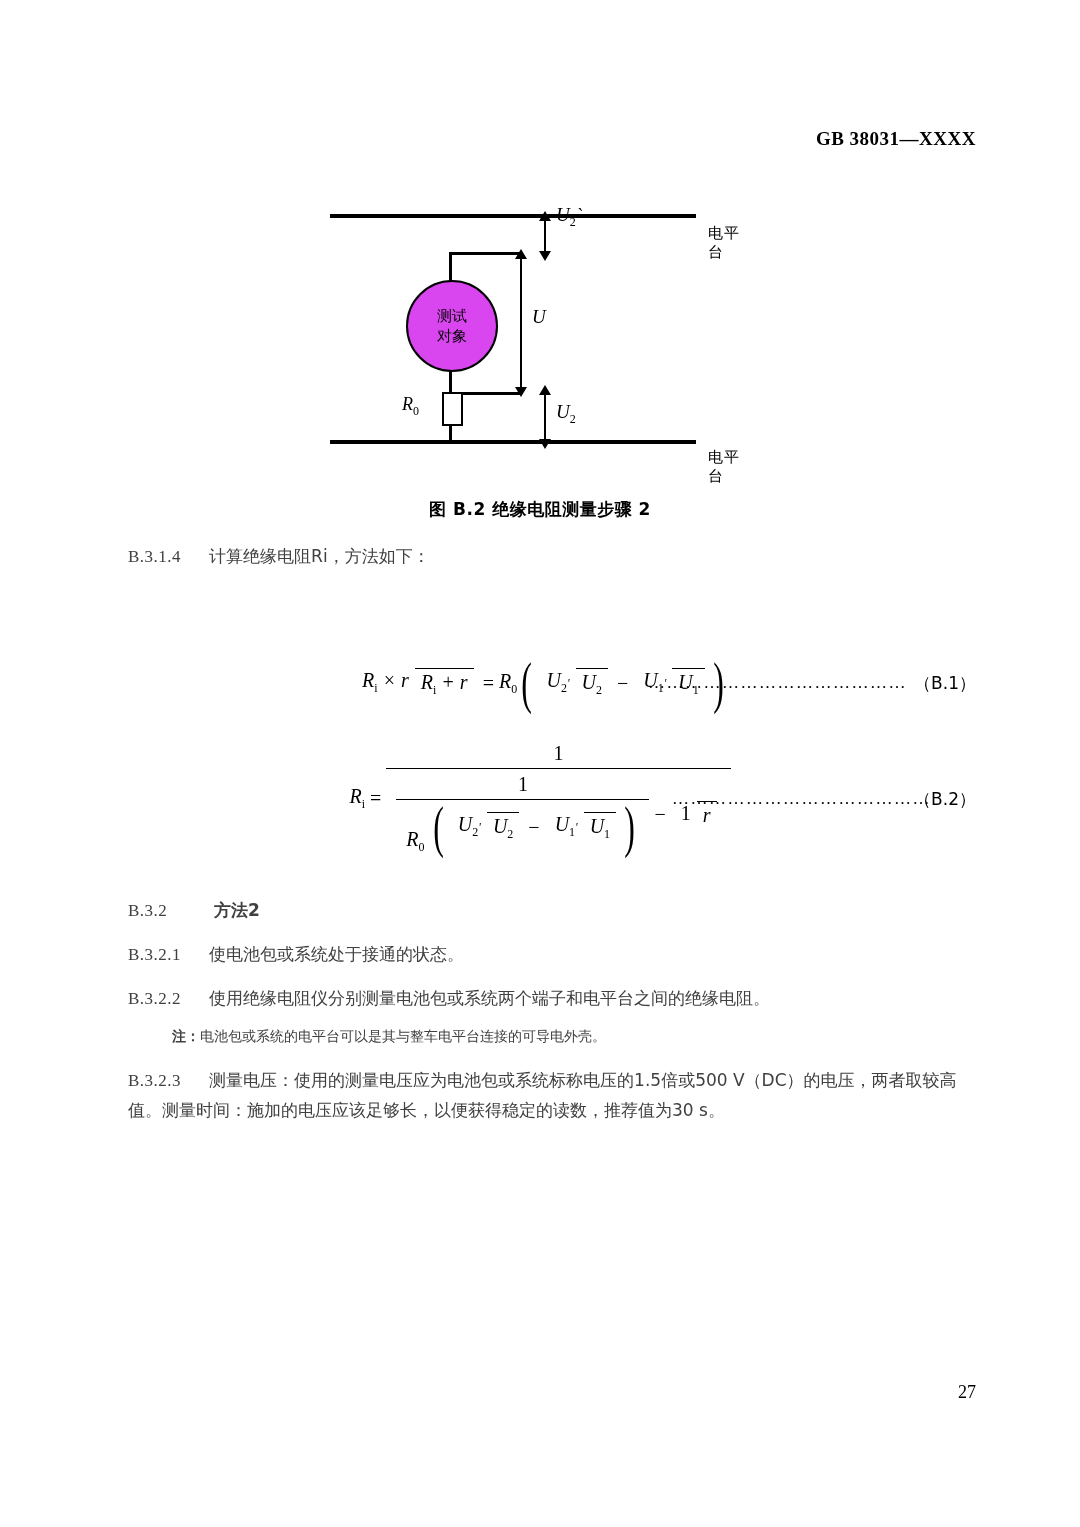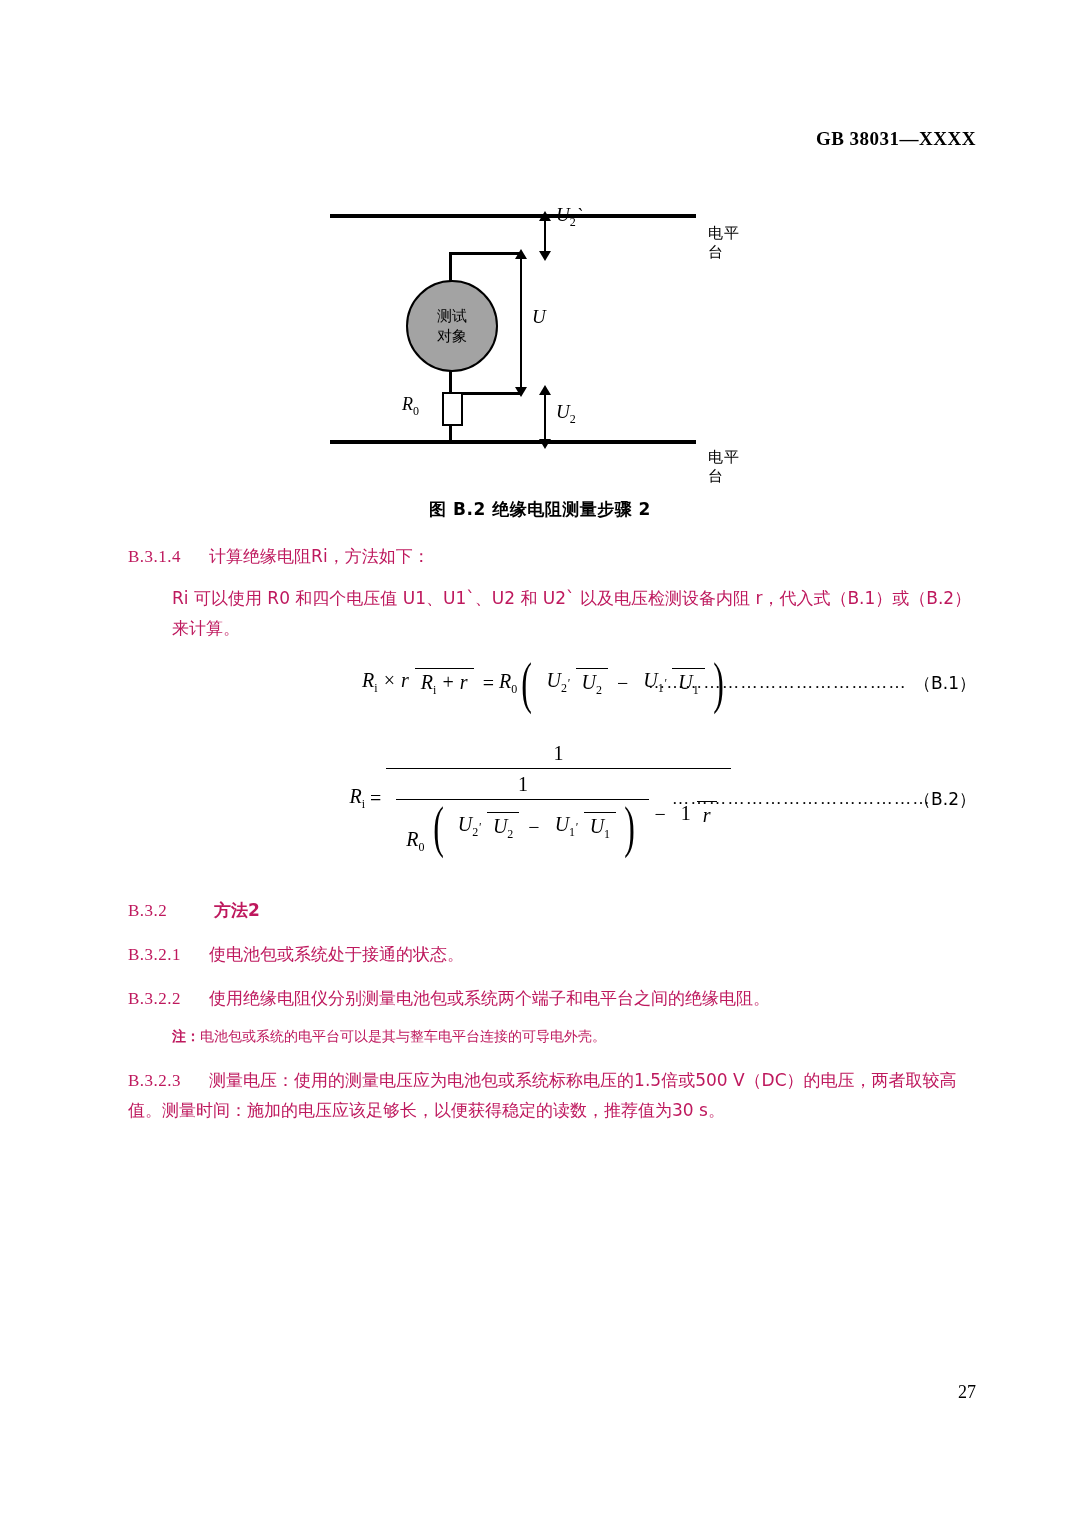--- a/index.html
+++ b/index.html
@@ -63,21 +63,21 @@
     height: 88px;
     border: 2px solid #000;
     border-radius: 50%;
     display: flex;
     flex-direction: column;
     align-items: center;
     justify-content: center;
     font-family: "DejaVu Sans", "Liberation Sans", sans-serif;
     font-size: 15px;
     line-height: 1.35;
-    background: #a3a3a3;
+    background: #d946ef;
   }
 
   
   .wire {
     position: absolute;
     background: #000;
   }
   
   .w-up      { left: 119px; top: 56px;  width: 3px;  height: 30px; }
   
@@ -161,21 +161,21 @@
     font-weight: 700;
     letter-spacing: 0.5px;
   }
 
   
   .para {
     position: absolute;
     font-family: "DejaVu Sans", "Liberation Sans", sans-serif;
     font-size: 17px;
     line-height: 1.75;
-    color: #be185d;
+    color: #404040;
   }
   .num {
     font-family: "Liberation Serif", serif;
     letter-spacing: 0.5px;
   }
   .it {
     font-family: "Liberation Serif", serif;
     font-style: italic;
   }
 
@@ -333,21 +333,20 @@
     <div class="sym sym-u"><span>U</span></div>
     <div class="sym sym-u2"><span>U</span><sub>2</sub></div>
   </div>
 
   <div class="fig-caption">图 B.2  绝缘电阻测量步骤 2</div>
 
   <div class="para p-b314">
     <span class="num">B.3.1.4</span><span class="ind"></span><span>计算绝缘电阻Ri，方法如下：</span>
   </div>
 
-  <div class="para p-b314b">Ri 可以使用 R0 和四个电压值 U1、U1`、U2 和 U2` 以及电压检测设备内阻 r，代入式（B.1）或（B.2）来计算。</div>
 
   <div class="formula-block f1">
     <div class="frow">
       <span class="frac">
         <span class="numer mi">R<sub>i</sub> × r</span>
         <span class="denom mi">R<sub>i</sub> + r</span>
       </span>
       <span class="op">=</span>
       <span class="mi">R<sub>0</sub></span>
       <span class="paren">

